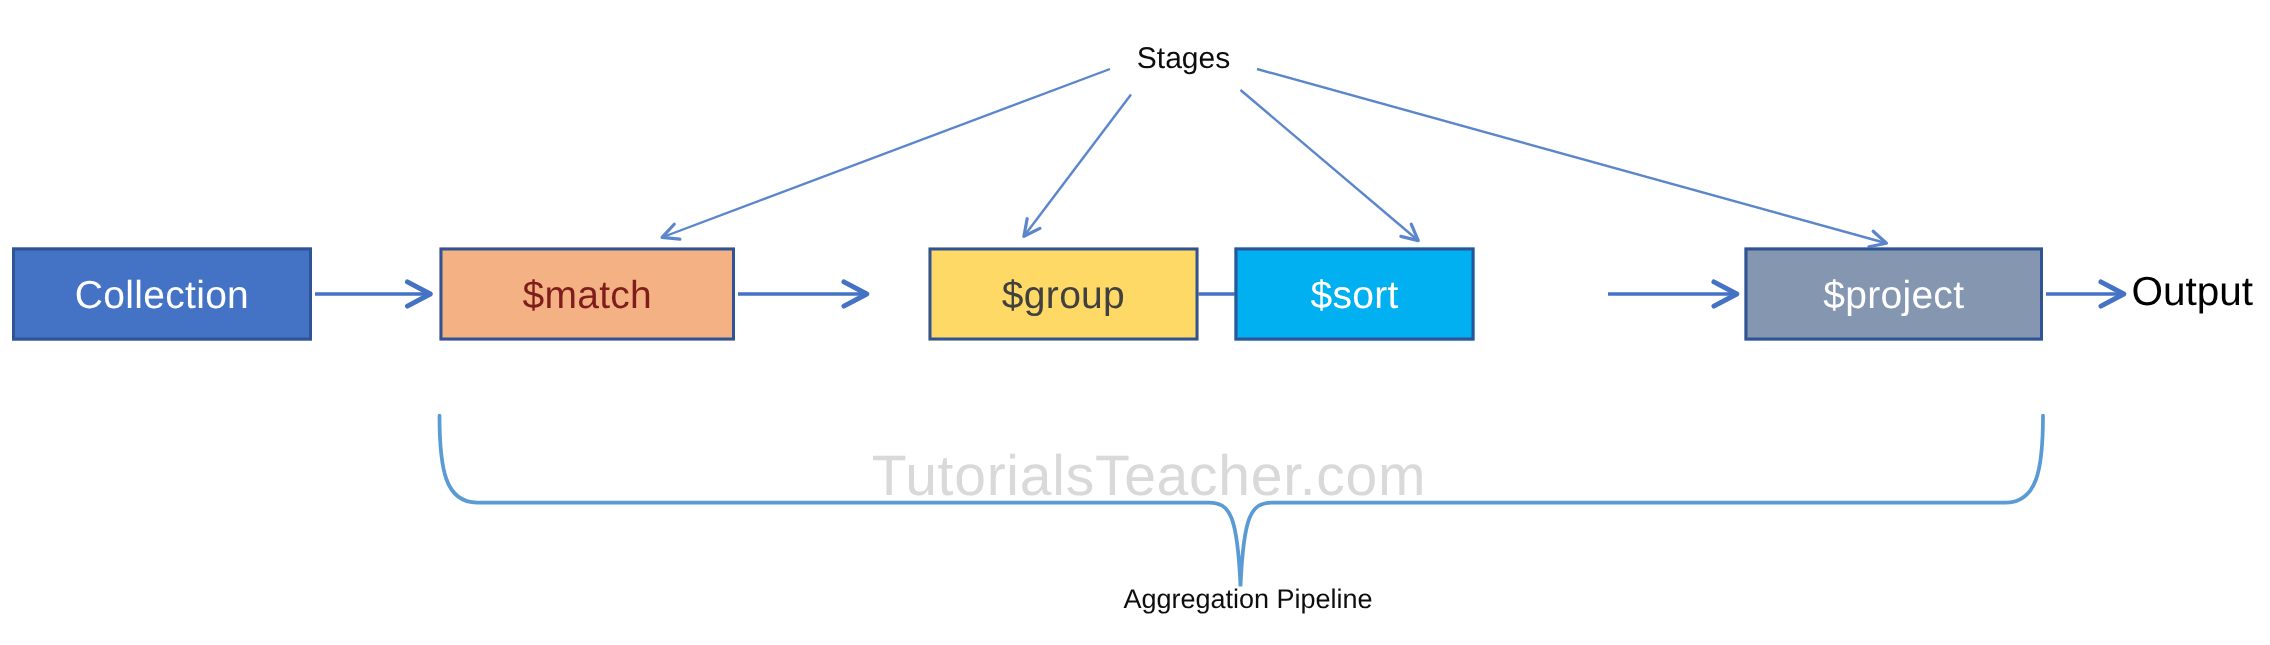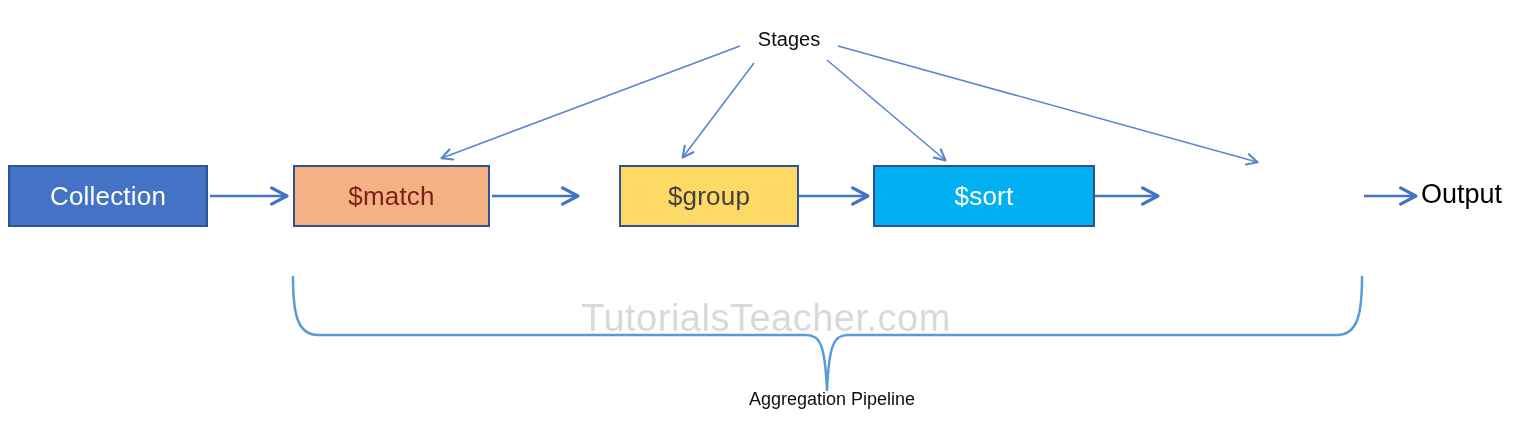--- a/index.html
+++ b/index.html
@@ -28,21 +28,21 @@
     border: 2.5px solid #2F5496;
     display: flex;
     align-items: center;
     justify-content: center;
     font-size: 26px;
     letter-spacing: 0.2px;
   }
   .box-collection { left: 8px;    width: 200px; }
   .box-match      { left: 293px;  width: 197px; }
   .box-group      { left: 598px;  width: 180px; margin-left: 21px; }
-  .box-sort       { left: 873px;  width: 222px; }
+  .box-sort       { left: 823px;  width: 160px; }
   .box-project    { left: 1163px; width: 199px; }
 
   .stages-label {
     position: absolute;
     left: 789px;
     top: 28px;
     transform: translateX(-50%);
     font-size: 20px;
     color: #0d0d0d;
     white-space: nowrap;
@@ -124,19 +124,22 @@
   </div>
   <div class="stage-box box-match" style="background: rgb(244, 177, 131); border-color: rgb(47, 84, 150); color: #7f1d1d;">
     <span>$match</span>
   </div>
   <div class="stage-box box-group" style="background: rgb(255, 217, 102); border-color: rgb(47, 84, 150); color: rgb(64, 64, 64);">
     <span>$group</span>
   </div>
   <div class="stage-box box-sort" style="background: rgb(0, 176, 240); border-color: rgb(47, 84, 150); color: rgb(255, 255, 255);">
     <span>$sort</span>
   </div>
+  <div class="stage-box box-project" style="background: rgb(132, 150, 176); border-color: rgb(47, 84, 150); color: rgb(255, 255, 255);">
+    <span>$project</span>
+  </div>
 
   <div class="stages-label">Stages</div>
   <div class="output-label">Output</div>
   <div class="watermark">TutorialsTeacher.com</div>
   <div class="brace-label">Aggregation Pipeline</div>
 
 </div>
 
 </body></html>

